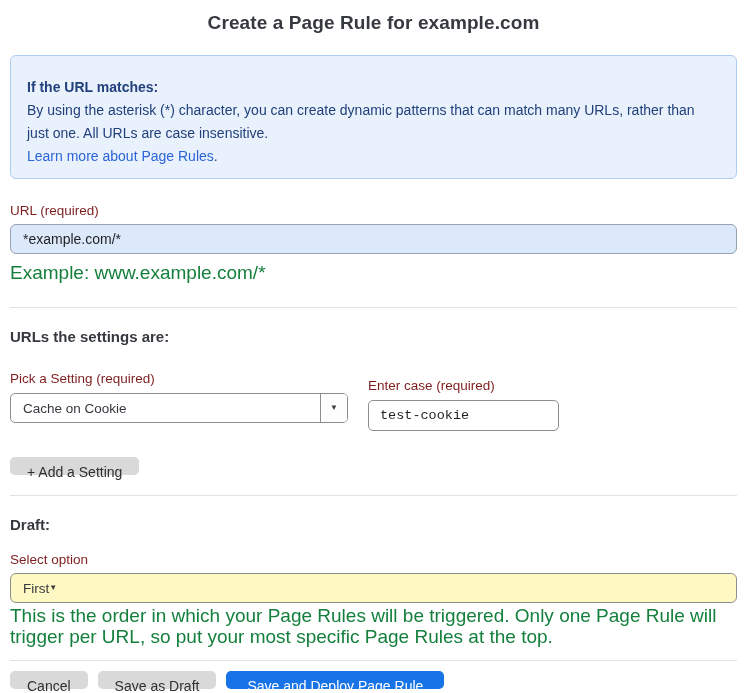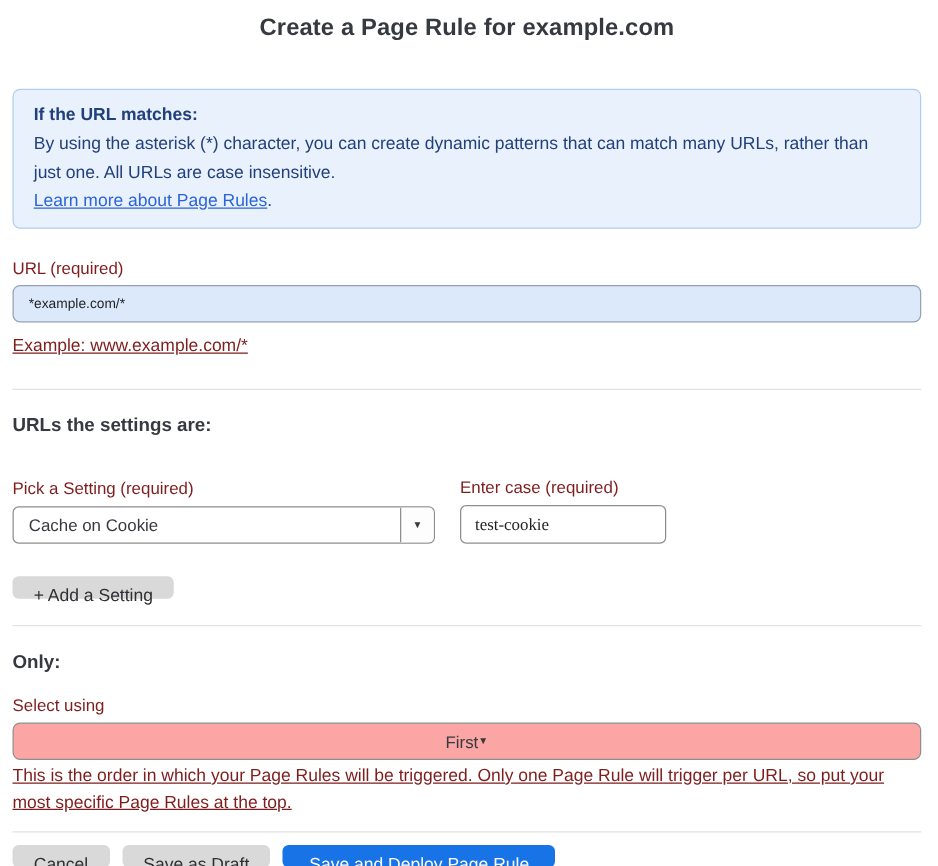--- a/index.html
+++ b/index.html
@@ -10,58 +10,58 @@
     color: #36393f;
     -webkit-font-smoothing: antialiased;
   }
   .page { padding: 12px 13px 20px 10px; }
 
   .title {
     font-size: 19px; font-weight: 700; color: #36393f; letter-spacing: .1px; text-align: center;
   }
 
   .info-box {
-    margin-top: 37px;
+    margin-top: 21px;
     background: #e9f1fc;
     border: 1px solid #aecdf2;
     border-radius: 6px;
-    padding: 8px 16px 10px 16px;
+    padding: 20px 16px 10px 16px;
     color: #21407c;
     font-size: 14px;
     line-height: 23px;
   }
   .info-heading { font-weight: 700; }
   .info-link {
-    color: #2b64d9; text-decoration: underline; cursor: pointer; text-align: right;
+    color: #2b64d9; cursor: pointer; text-align: right;
   }
   .info-link-suffix { color: #21407c; }
 
   .field-label {
     display: block; margin-top: 24px;
     font-size: 13.5px; color: #7f1d1d;
   }
 
   .url-input {
     display: block; margin-top: 6px; width: 100%; height: 30px;
     background: #dce9fb;
     border: 1px solid #96a1b5; border-radius: 6px;
-    padding: 0 12px; font-size: 11px; color: #1f2023;
+    padding: 0 12px; font-size: 14px; color: #1f2023;
     font-family: "Liberation Sans", sans-serif;
     outline: none;
   }
 
-  .hint { margin-top: 8px; font-size: 14px; color: #7f1d1d; line-height: 21px; text-decoration: underline; }
+  .hint { margin-top: 8px; font-size: 19px; color: #15803d; line-height: 21px; }
 
   .divider { border: none; border-top: 1px solid #e2e2e2; margin-top: 24px; }
 
   .section-heading {
     margin-top: 20px; font-size: 15px; font-weight: 700; color: #36393f;
   }
 
-  .settings-row { display: flex; margin-top: 12px; align-items: flex-end; }
+  .settings-row { display: flex; margin-top: 12px; }
   .setting-col { width: 338px; }
   .value-col { margin-left: 20px; padding-top: 7px; }
 
   .dropdown {
     margin-top: 7px; height: 30px; width: 338px;
     background: #ffffff;
     border: 1px solid #8e8e8e; border-radius: 5px;
     display: flex; align-items: center;
     font-size: 13.5px; color: #36393f;
     cursor: pointer; overflow: hidden; gap: 35px;
@@ -69,44 +69,44 @@
   .dropdown .dd-value { flex: 1; padding: 0 12px; }
   .dropdown .dd-caret-box {
     width: 27px; align-self: stretch;
     border-left: 1px solid #8e8e8e;
     display: flex; align-items: center; justify-content: center;
     background: #fdfdfd;
   }
   .caret { font-size: 8px; color: #3a3a3a; line-height: 1; }
 
   .value-input {
-    display: block; margin-top: 7px; width: 165px; height: 31px;
+    display: block; margin-top: 7px; width: 191px; height: 31px;
     background: #ffffff;
     border: 1px solid #8e8e8e; border-radius: 5px;
     padding: 0 11px; font-size: 13.5px; color: #1f2023;
-    font-family: Liberation Serif, serif;
+    font-family: Liberation Mono, monospace;
     outline: none;
   }
 
   .btn {
     display: inline-block; height: 18px;
     border: none; border-radius: 5px;
     font-size: 14px; font-family: "Liberation Sans", sans-serif;
     cursor: pointer; line-height: 30px;
   }
   .btn-gray { background: #d9d9d9; color: #2f2f33; padding: 0 17px; }
   .btn-blue { background: #1773e6; color: #ffffff; padding: 0 21px; }
 
   .add-setting { margin-top: 26px; }
 
   .order-select {
     margin-top: 6px; height: 30px; width: 100%;
-    background: #fca5a5;
+    background: #fef9c3;
     border: 1px solid #8e8e8e; border-radius: 6px;
-    display: flex; align-items: center; justify-content: center;
+    display: flex; align-items: center; justify-content: flex-start;
     padding: 0 12px;
     font-size: 13.5px; color: #36393f;
     cursor: pointer;
   }
 
   .order-hint { margin-top: 2px; max-width: 728px; }
 
   .actions { display: flex; gap: 10px; margin-top: 10px; }
 </style>
 </head>
@@ -143,23 +143,23 @@
     <div class="value-col">
       <label class="field-label" style="margin-top:14px">Enter case (required)</label>
       <input class="value-input" type="text" value="test-cookie" style="">
     </div>
   </div>
 
   <button class="btn btn-gray add-setting">+ Add a Setting</button>
 
   <hr class="divider" style="margin-top:14px">
 
-  <h2 class="section-heading">Only:</h2>
+  <h2 class="section-heading">Draft:</h2>
 
-  <label class="field-label" style="margin-top:19px">Select using</label>
+  <label class="field-label" style="margin-top:19px">Select option</label>
   <div class="order-select">
     <span>First</span>
     <span class="caret">▼</span>
   </div>
   <div class="hint order-hint">This is the order in which your Page Rules will be triggered. Only one Page Rule will trigger per URL, so put your most specific Page Rules at the top.</div>
 
   <hr class="divider" style="margin-top:13px">
 
   <div class="actions">
     <button class="btn btn-gray">Cancel</button>

